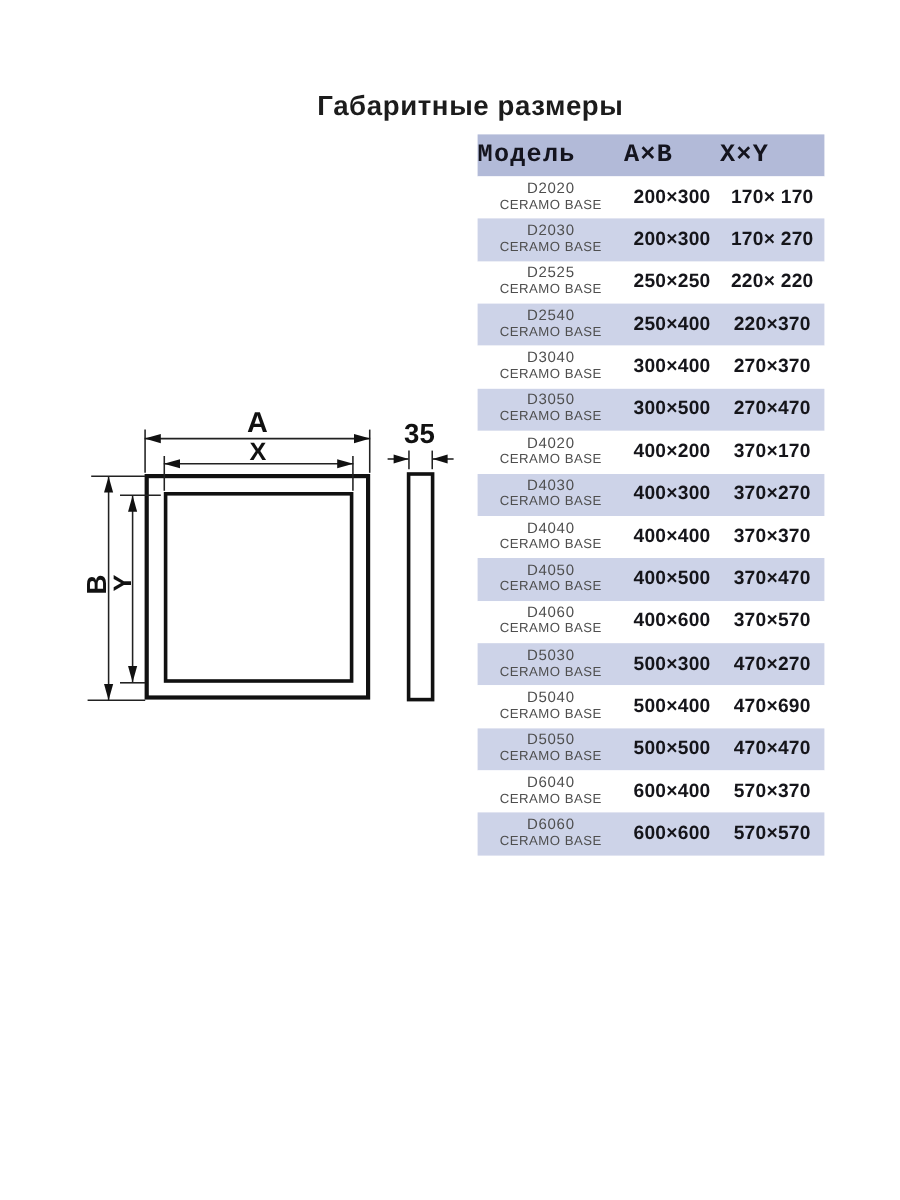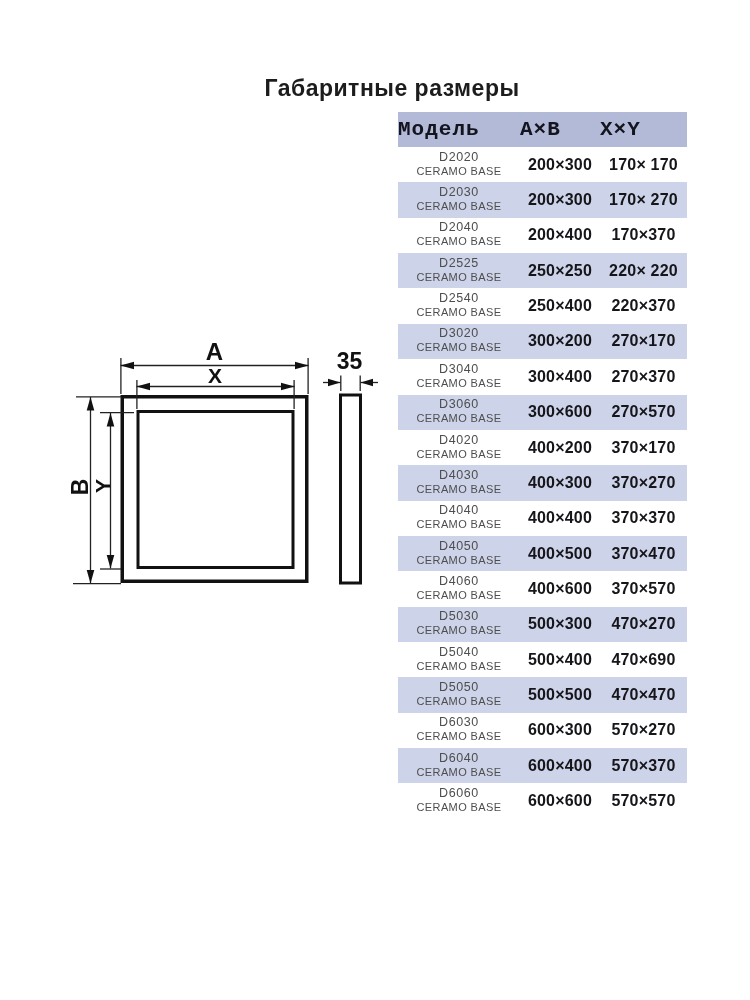--- a/index.html
+++ b/index.html
@@ -120,65 +120,49 @@
           <tr>
             <td class="model-cell">
               <div class="model-code">D2030</div>
               <div class="model-series">CERAMO BASE</div>
             </td>
             <td class="value-cell">200×300</td>
             <td class="value-cell">170× 270</td>
           </tr>
           <tr>
             <td class="model-cell">
-              <div class="model-code">D2040</div>
-              <div class="model-series">CERAMO BASE</div>
-            </td>
-            <td class="value-cell">200×400</td>
-            <td class="value-cell">170×370</td>
-          </tr>
-          <tr>
-            <td class="model-cell">
               <div class="model-code">D2525</div>
               <div class="model-series">CERAMO BASE</div>
             </td>
             <td class="value-cell">250×250</td>
             <td class="value-cell">220× 220</td>
           </tr>
           <tr>
             <td class="model-cell">
               <div class="model-code">D2540</div>
               <div class="model-series">CERAMO BASE</div>
             </td>
             <td class="value-cell">250×400</td>
             <td class="value-cell">220×370</td>
           </tr>
           <tr>
             <td class="model-cell">
-              <div class="model-code">D3020</div>
-              <div class="model-series">CERAMO BASE</div>
-            </td>
-            <td class="value-cell">300×200</td>
-            <td class="value-cell">270×170</td>
-          </tr>
-          <tr>
-            <td class="model-cell">
               <div class="model-code">D3040</div>
               <div class="model-series">CERAMO BASE</div>
             </td>
             <td class="value-cell">300×400</td>
             <td class="value-cell">270×370</td>
           </tr>
           <tr>
             <td class="model-cell">
-              <div class="model-code">D3060</div>
-              <div class="model-series">CERAMO BASE</div>
-            </td>
-            <td class="value-cell">300×600</td>
-            <td class="value-cell">270×570</td>
+              <div class="model-code">D3050</div>
+              <div class="model-series">CERAMO BASE</div>
+            </td>
+            <td class="value-cell">300×500</td>
+            <td class="value-cell">270×470</td>
           </tr>
           <tr>
             <td class="model-cell">
               <div class="model-code">D4020</div>
               <div class="model-series">CERAMO BASE</div>
             </td>
             <td class="value-cell">400×200</td>
             <td class="value-cell">370×170</td>
           </tr>
           <tr>
@@ -229,28 +213,20 @@
             <td class="value-cell">500×400</td>
             <td class="value-cell">470×690</td>
           </tr>
           <tr>
             <td class="model-cell">
               <div class="model-code">D5050</div>
               <div class="model-series">CERAMO BASE</div>
             </td>
             <td class="value-cell">500×500</td>
             <td class="value-cell">470×470</td>
-          </tr>
-          <tr>
-            <td class="model-cell">
-              <div class="model-code">D6030</div>
-              <div class="model-series">CERAMO BASE</div>
-            </td>
-            <td class="value-cell">600×300</td>
-            <td class="value-cell">570×270</td>
           </tr>
           <tr>
             <td class="model-cell">
               <div class="model-code">D6040</div>
               <div class="model-series">CERAMO BASE</div>
             </td>
             <td class="value-cell">600×400</td>
             <td class="value-cell">570×370</td>
           </tr>
           <tr>

